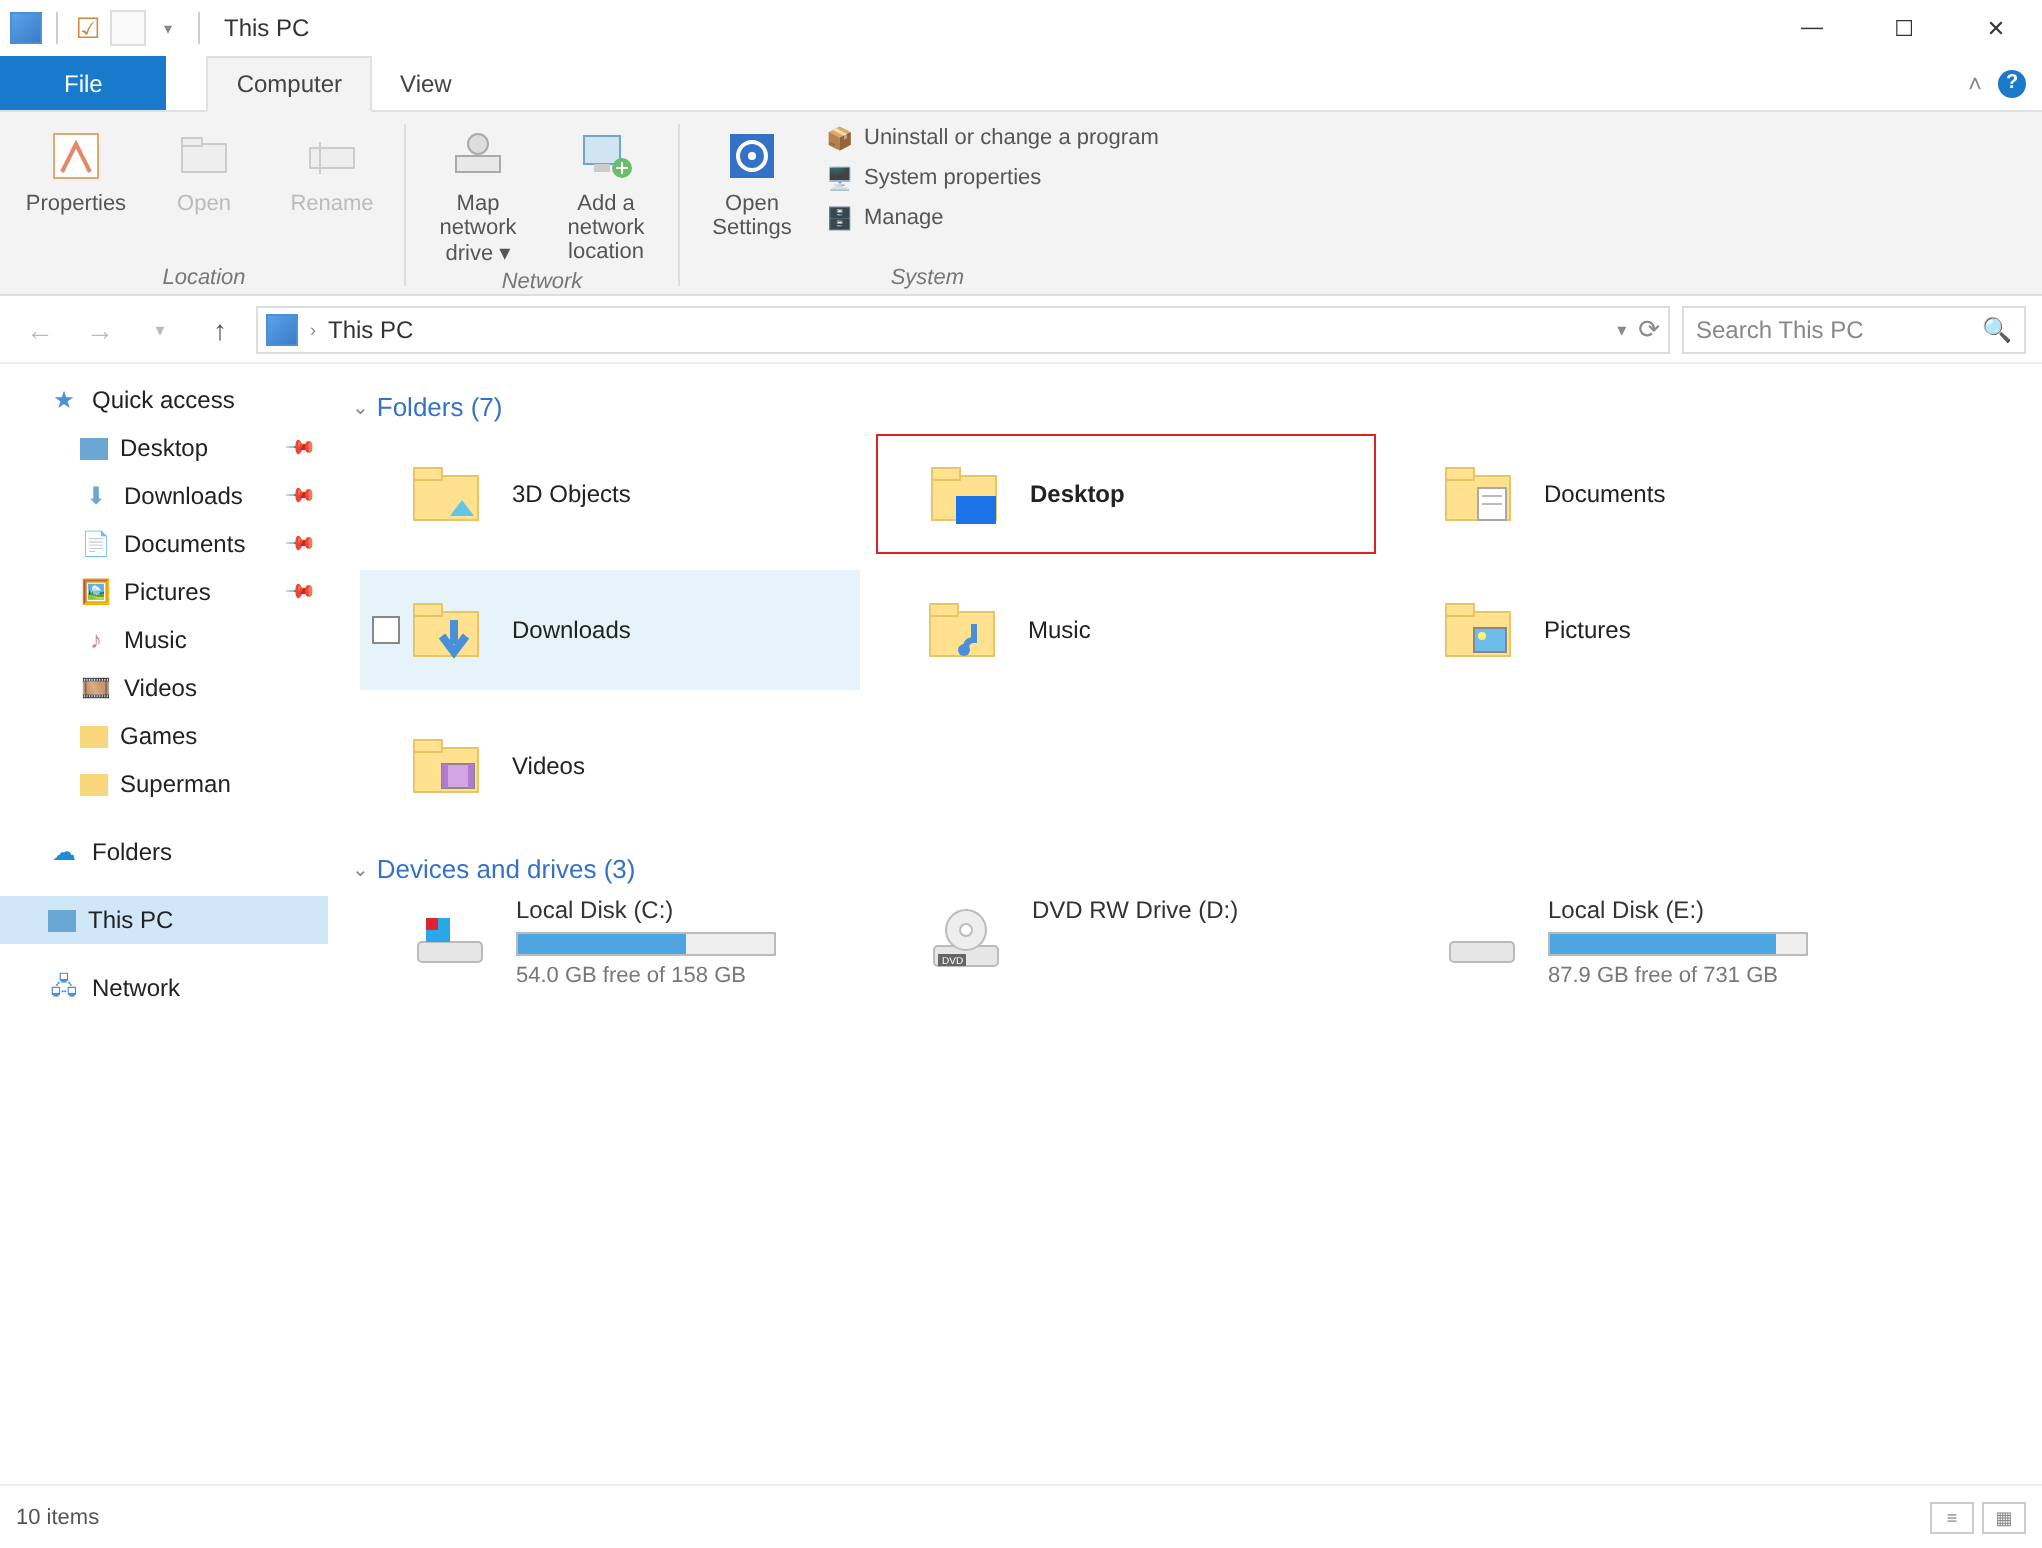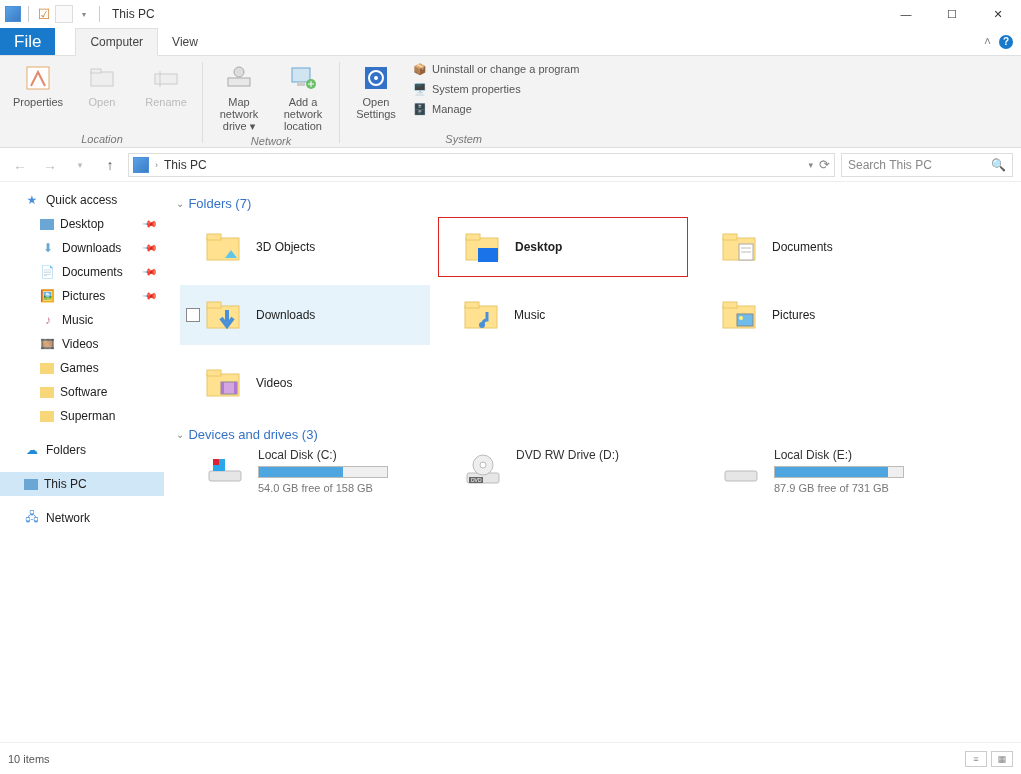--- a/index.html
+++ b/index.html
@@ -11,21 +11,21 @@
 .qat-icon { width: 18px; height: 18px; display: flex; align-items: center; justify-content: center; }
 .win-icon { width: 16px; height: 16px; border: 1px solid #4a90d9; background: linear-gradient(135deg,#5aa3e8,#3a7dc4); }
 .check { color: #d0893e; font-size: 14px; }
 .qat-sep { width: 1px; height: 16px; background: #ccc; margin: 0 4px; }
 .title-text { margin-left: 8px; color: #333; font-size: 12px; }
 .win-controls { margin-left: auto; display: flex; }
 .win-btn { width: 46px; height: 28px; display: flex; align-items: center; justify-content: center; font-size: 11px; color: #333; }
 
 
 .ribbon-tabs { height: 28px; display: flex; align-items: stretch; border-bottom: 1px solid #e0e0e0; }
-.file-tab { background: #1979ca; color: #fff; padding: 0 14px; display: flex; align-items: center; font-size: 17px; }
+.file-tab { background: #1979ca; color: #fff; padding: 0 32px; display: flex; align-items: center; font-size: 12px; }
 .tab { padding: 0 14px; display: flex; align-items: center; color: #444; }
 .tab.active { background: #f3f3f3; border: 1px solid #e0e0e0; border-bottom: 1px solid #f3f3f3; margin-bottom: -1px; margin-left: 20px; }
 .ribbon-right { margin-left: auto; display: flex; align-items: center; padding-right: 8px; gap: 8px; color: #888; }
 .help-icon { width: 14px; height: 14px; border-radius: 50%; background: #1979ca; color: #fff; display: flex; align-items: center; justify-content: center; font-size: 10px; font-weight: bold; }
 
 
 .ribbon { height: 92px; background: #f3f3f3; border-bottom: 1px solid #ddd; display: flex; padding: 2px 4px 0 4px; }
 .rgroup { display: flex; flex-direction: column; align-items: center; padding: 0 4px; }
 .rgroup-body { display: flex; align-items: flex-start; gap: 4px; flex: 1; }
 .rgroup-label { font-size: 11px; color: #777; padding: 2px 0; font-style: italic; }
@@ -262,24 +262,20 @@
     <div class="side-item level1">
         <span class="sic">🎞️</span>
         <span>Videos</span>
       </div>
     <div class="side-item level1">
         <span class="sic" style="background:#f7d77a;width:14px;height:11px;"></span>
         <span>Games</span>
       </div>
     <div class="side-item level1">
         <span class="sic" style="background:#f7d77a;width:14px;height:11px;"></span>
-        <span>Software</span>
-      </div>
-    <div class="side-item level1">
-        <span class="sic" style="background:#f7d77a;width:14px;height:11px;"></span>
         <span>Superman</span>
       </div>
     <div class="side-group-spacer"></div>
     <div class="side-item">
         <span class="sic" style="color:#1f8bd6;">☁</span>
         <span>Folders</span>
       </div>
     <div class="side-group-spacer"></div>
     <div class="side-item sel">
         <span class="sic" style="background:#6aa7d4;width:14px;height:11px;"></span>

